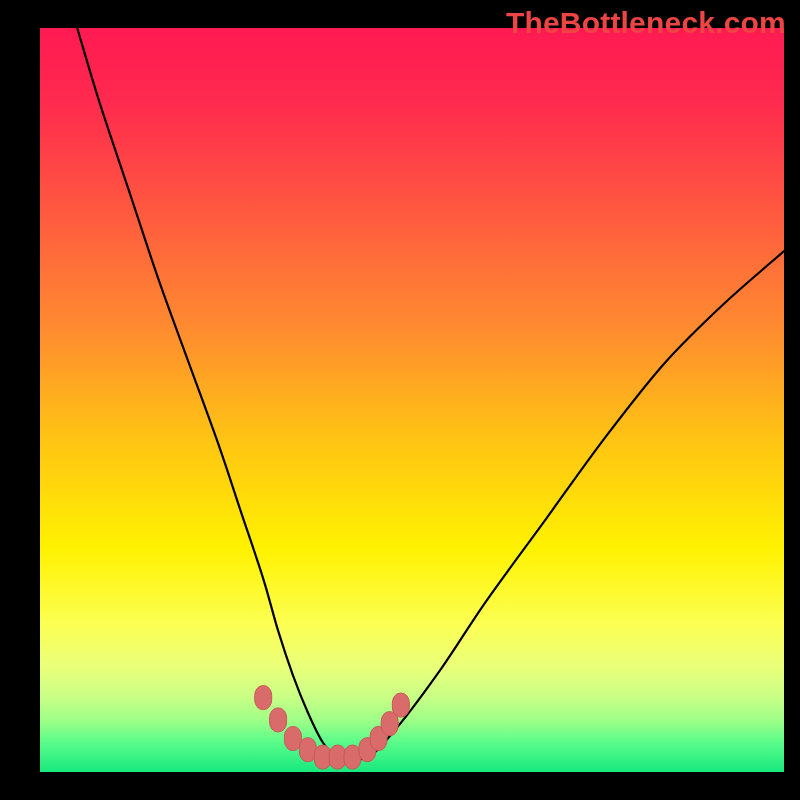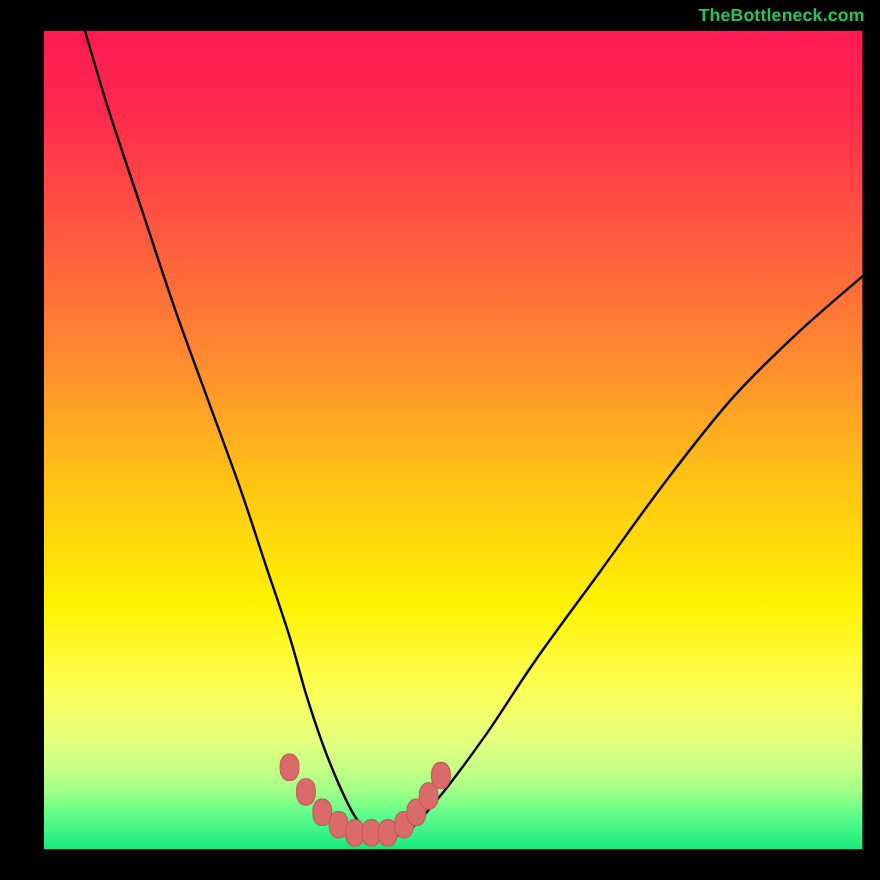--- a/index.html
+++ b/index.html
@@ -14,22 +14,22 @@
   .frame {
     position: relative;
     width: 800px;
     height: 800px;
     background: #000;
   }
   .watermark {
     position: absolute;
     top: 6px;
     right: 14px;
-    color: #22c55e;
-    font-size: 16px;
+    color: #ef4444;
+    font-size: 30px;
     font-weight: 600;
     letter-spacing: 0.2px;
     z-index: 5;
   }
   svg {
     display: block;
   }
 </style>
 </head>
 <body>

